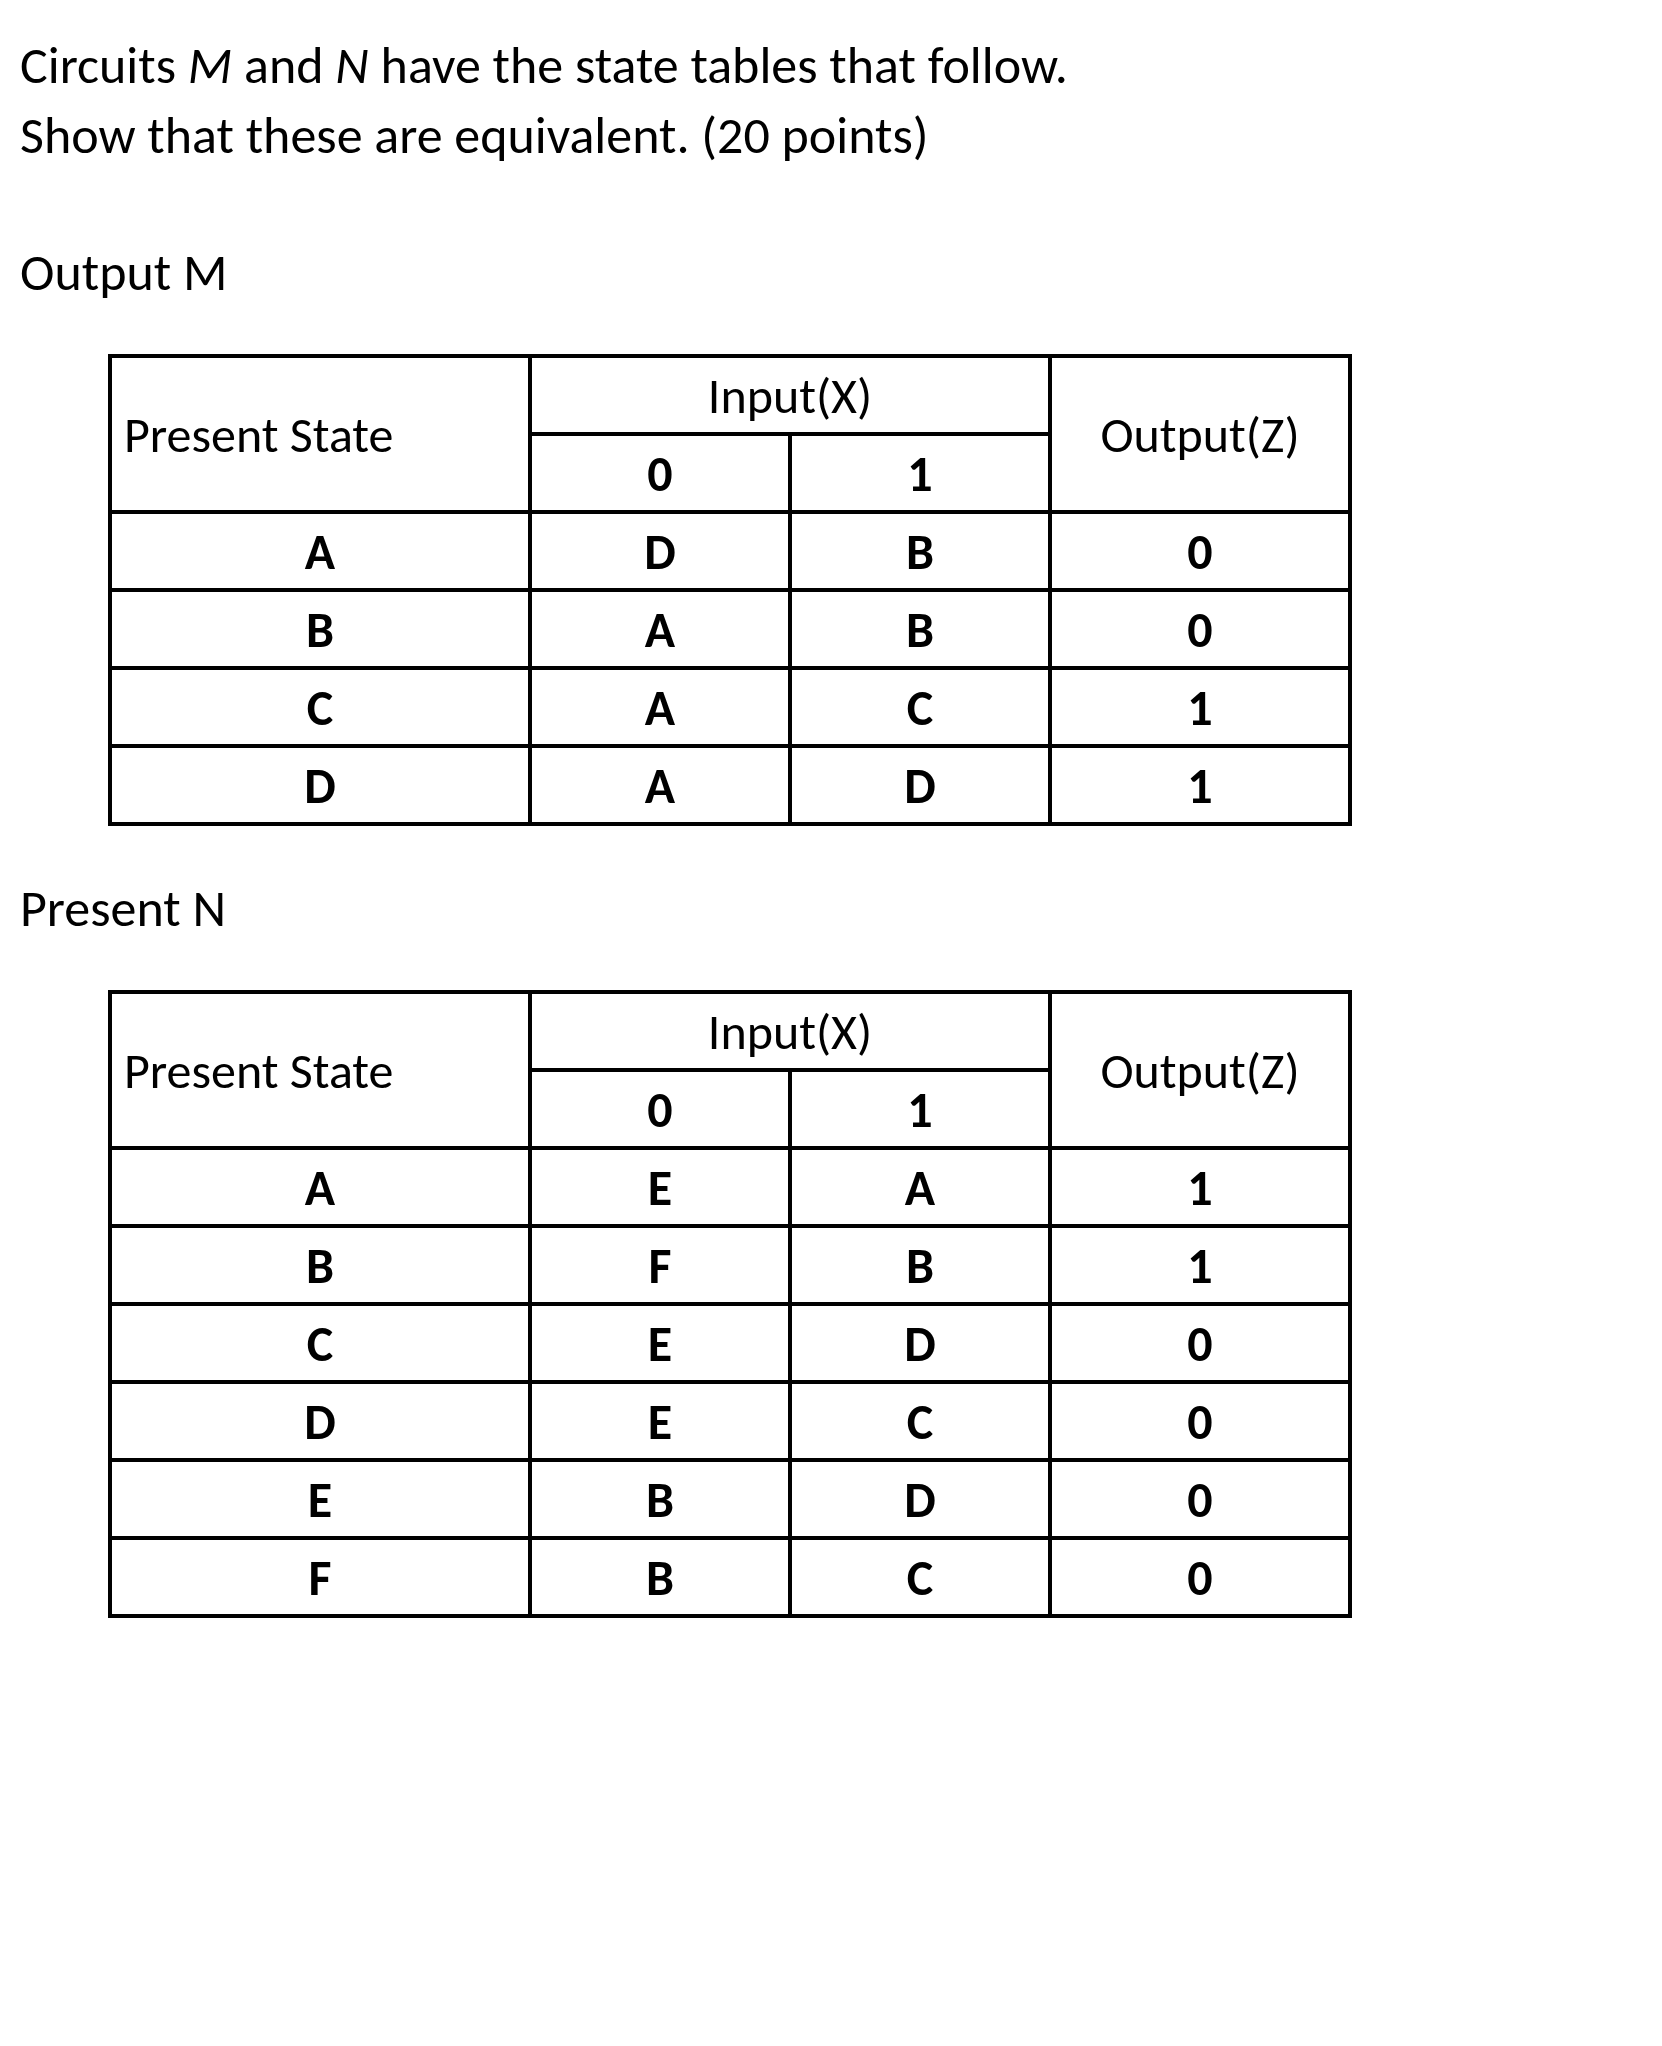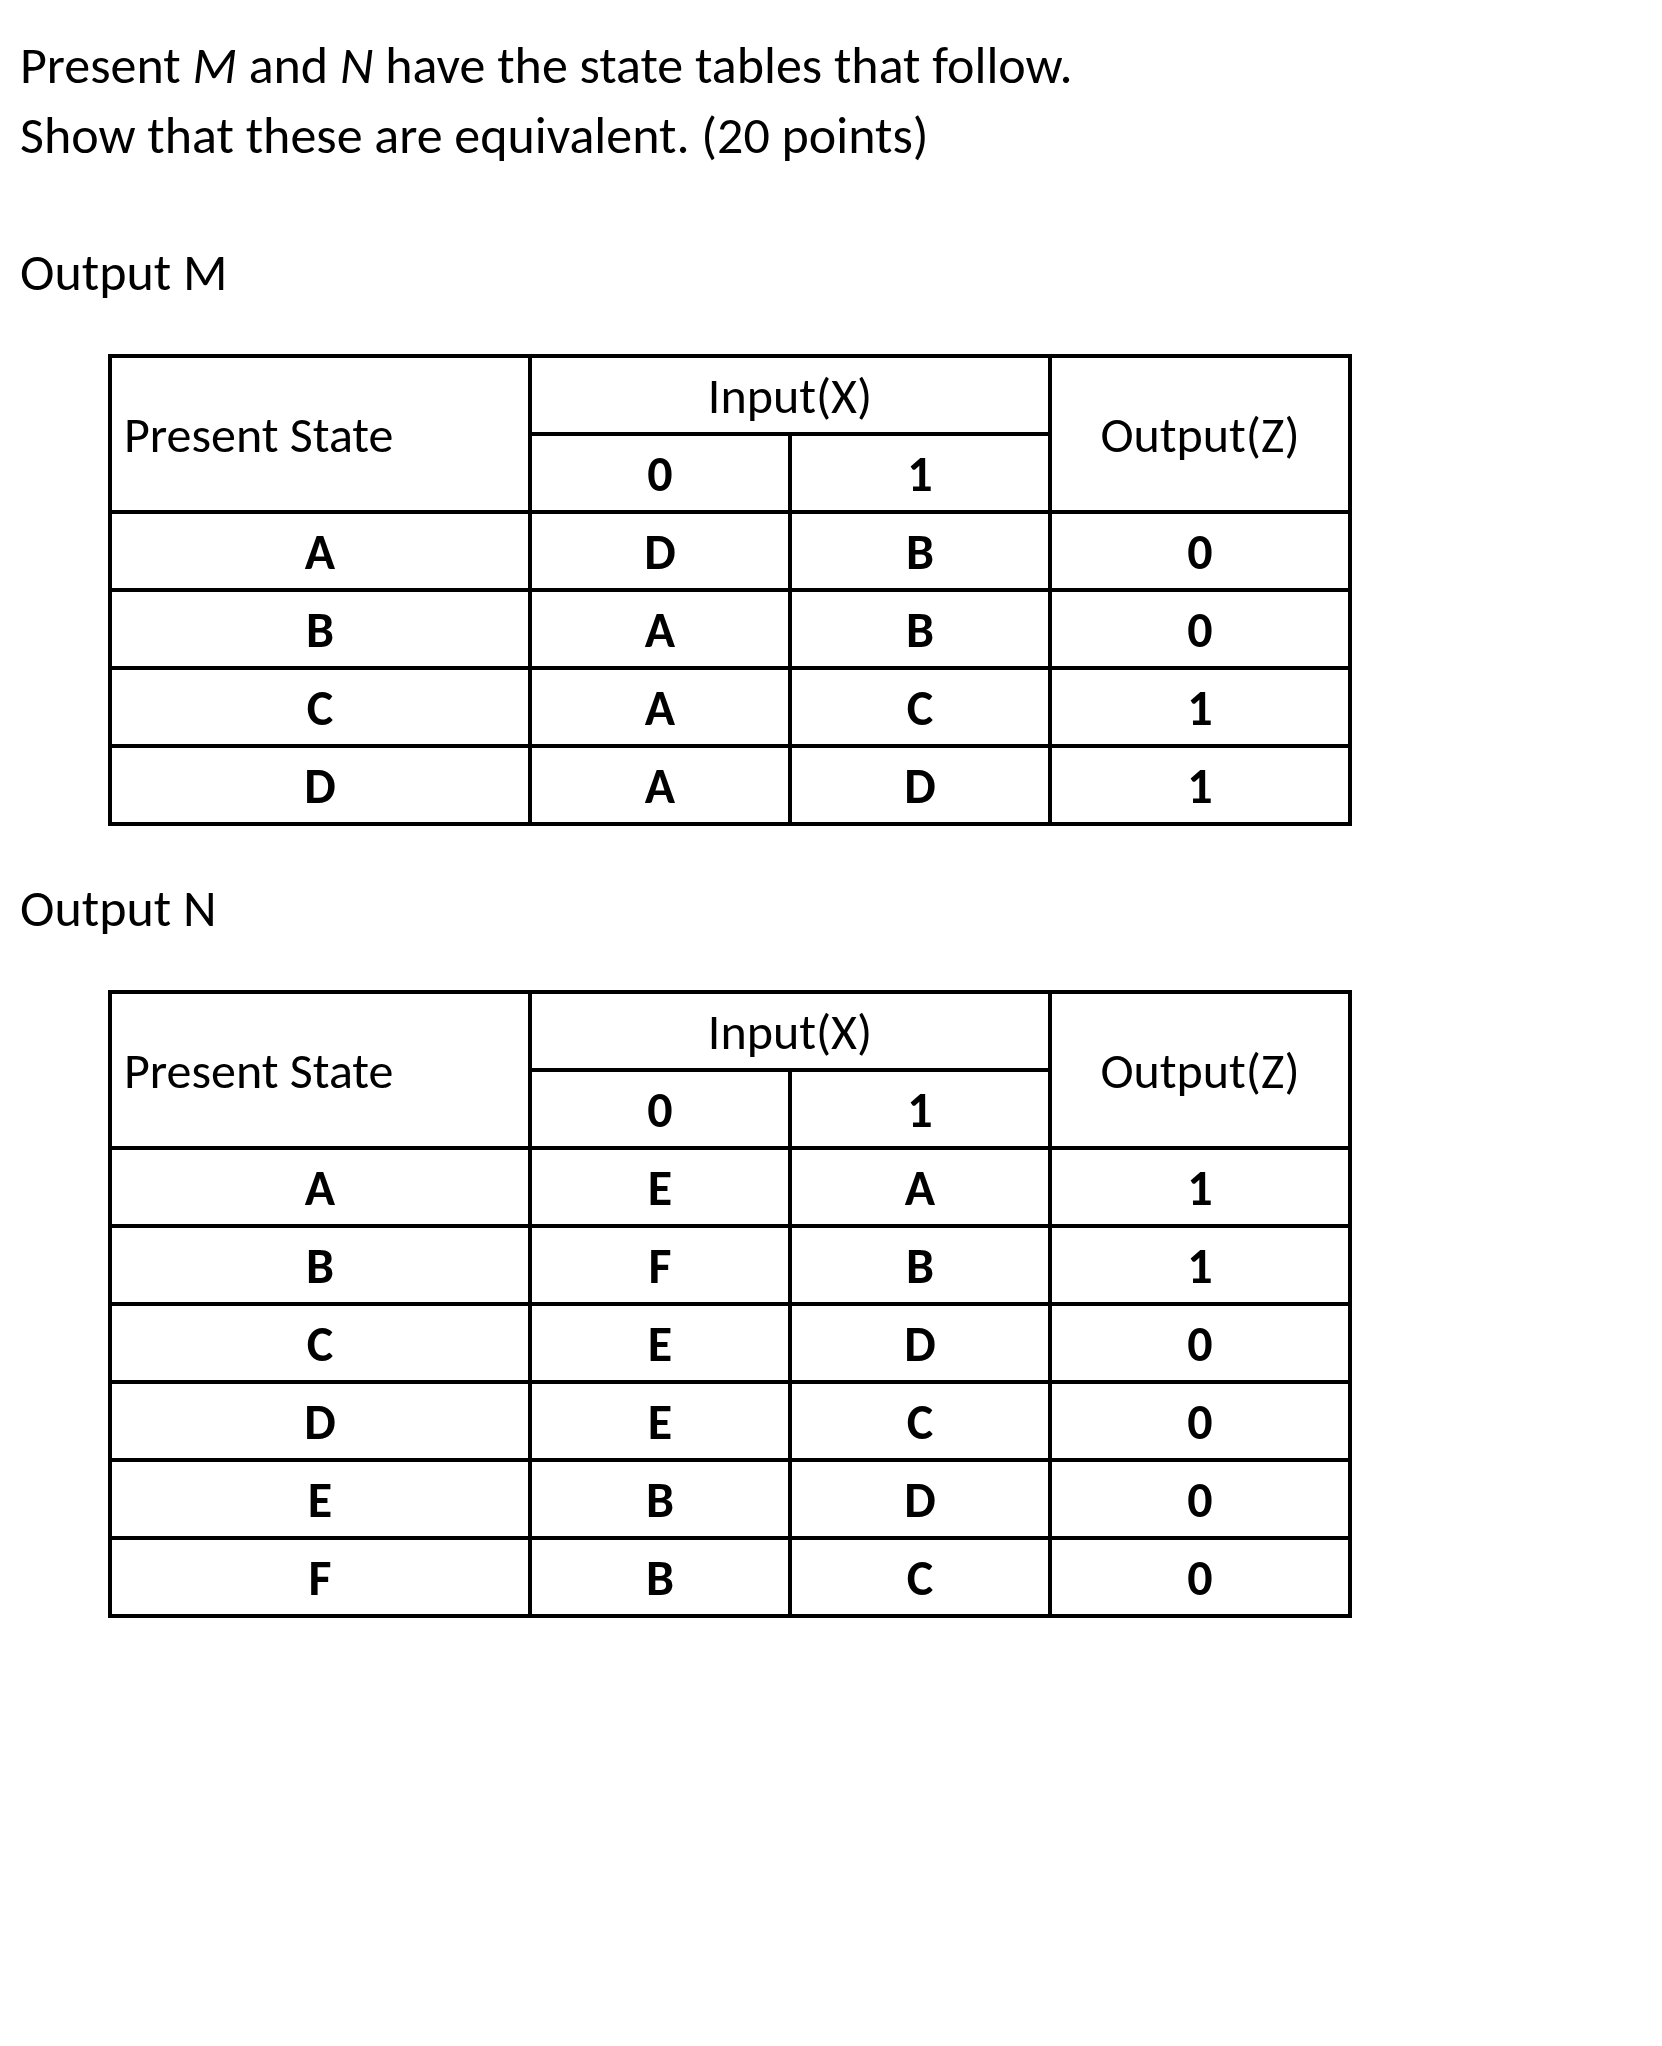--- a/index.html
+++ b/index.html
@@ -48,21 +48,21 @@
     font-size: 50px;
   }
   .col-ps { width: 420px; }
   .col-in { width: 260px; }
   .col-out { width: 300px; }
 </style>
 </head>
 <body>
 
 <div class="intro">
-  <span>Present </span><span class="ital">M</span><span> and </span><span class="ital">N</span><span> have the state tables that follow.</span><br>
+  <span>Circuits </span><span class="ital">M</span><span> and </span><span class="ital">N</span><span> have the state tables that follow.</span><br>
   <span>Show that these are equivalent. (20 points)</span>
 </div>
 
 <div class="circuit-label">Output M</div>
 
 <div class="table-wrap">
   <table class="state">
     <thead>
       <tr>
         <th rowspan="2" class="col-ps hdr" style="text-align:left; padding-left:12px;">Present State</th>
@@ -96,21 +96,21 @@
         <tr>
           <td class="col-ps" style="font-weight: bold;">D</td>
           <td class="col-in" style="font-weight: bold;">A</td>
           <td class="col-in" style="font-weight: bold;">D</td>
           <td class="col-out" style="font-weight: bold;">1</td>
         </tr>
       </tbody>
   </table>
 </div>
 
-<div class="circuit-label">Output N</div>
+<div class="circuit-label">Present N</div>
 
 <div class="table-wrap">
   <table class="state">
     <thead>
       <tr>
         <th rowspan="2" class="col-ps hdr" style="text-align:left; padding-left:12px;">Present State</th>
         <th colspan="2" class="hdr" style="border-bottom:4px solid #000;">Input(X)</th>
         <th rowspan="2" class="col-out hdr">Output(Z)</th>
       </tr>
       <tr>

